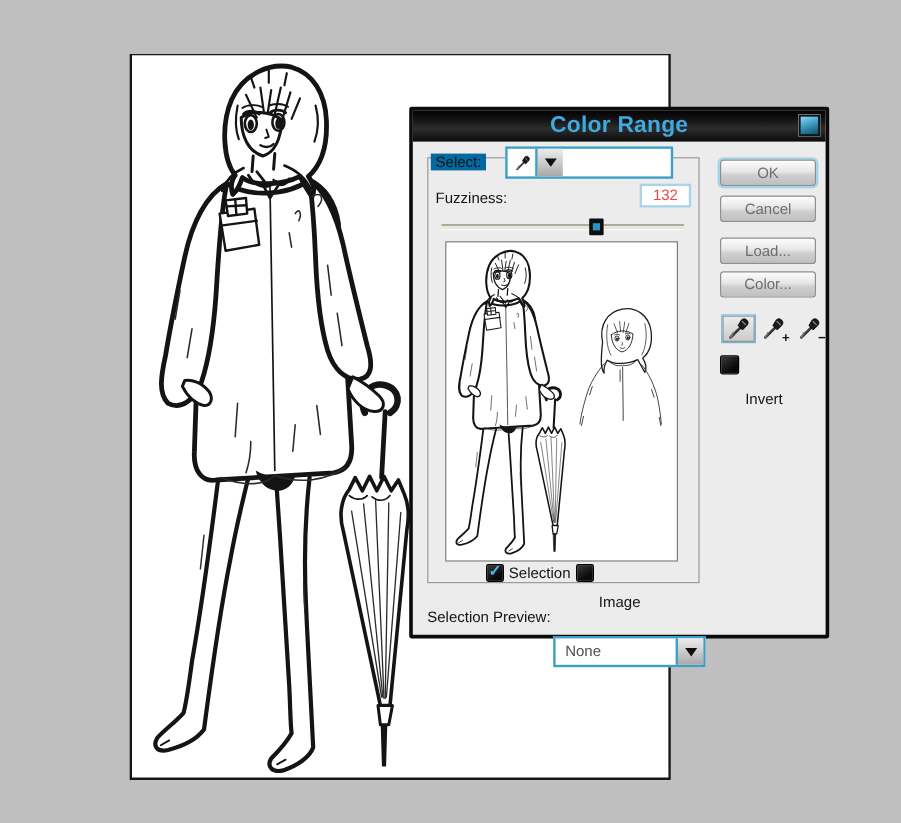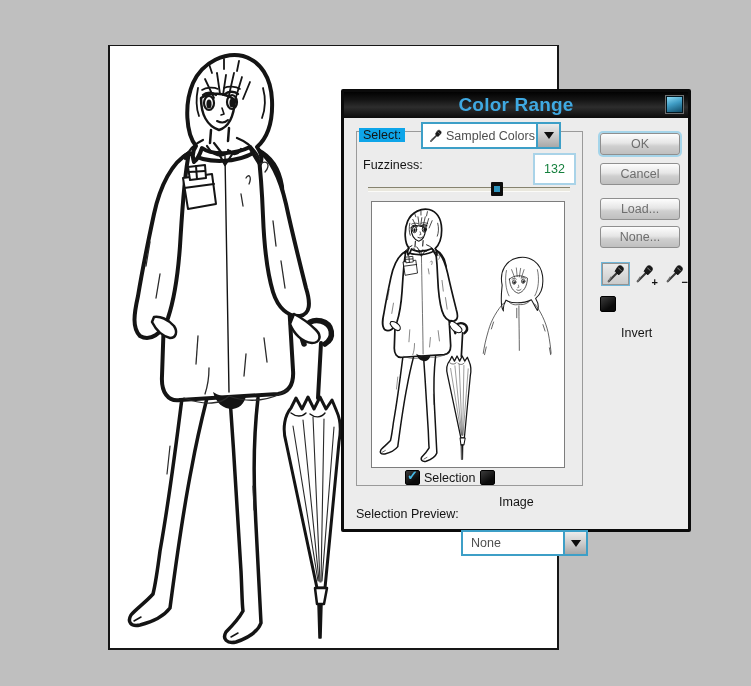--- a/index.html
+++ b/index.html
@@ -36,39 +36,39 @@
     background:linear-gradient(160deg,#8edcf6 0%,#3f9cc4 45%,#0f4a66 100%);
     border:1px solid #02161f;box-shadow:0 0 0 1px #6e6e6e;
     box-sizing:border-box;cursor:pointer;
   }
   .dlgbody{position:relative;width:344px;height:411px;font-size:12.5px;color:#111;}
   .groupbox{
     position:absolute;left:12px;top:13px;width:227px;height:355px;
     border:1px solid #9a9a9a;box-sizing:border-box;
   }
   .lbl{position:absolute;white-space:nowrap;color:#141414;}
-  .lbl.onborder{background:#0ea5e9;padding:0 4px;}
+  .lbl.onborder{background:#0369a1;padding:0 4px;}
   
   .combo{
     position:absolute;display:flex;align-items:stretch;background:#ffffff;
     border:2px solid #3d9fc7;box-sizing:border-box;cursor:pointer;
   }
   .combo .cicon{display:flex;align-items:center;padding:0 3px 0 6px;}
   .combo .ctext{flex:1;display:flex;align-items:center;color:#4f4f4f;overflow:hidden;}
   .combo .carrow{
     width:21px;border-left:2px solid #3d9fc7;
     background:linear-gradient(180deg,#ececec 0%,#c9c9c9 55%,#a8a8a8 100%);
     display:flex;align-items:center;justify-content:center;
   }
   .tri{width:0;height:0;border-left:5px solid transparent;border-right:5px solid transparent;border-top:7px solid #0d0d0d;}
   
   .numfield{
-    position:absolute;left:189px;top:35px;width:43px;height:32px;
+    position:absolute;left:189px;top:35px;width:43px;height:20px;
     border:2px solid #a9d3e8;background:#fff;box-sizing:border-box;
-    display:flex;align-items:center;justify-content:center;color:#15803d;
+    display:flex;align-items:center;justify-content:center;color:#ef4444;
   }
   
   .slider{
     position:absolute;left:24px;top:69px;width:202px;height:3px;
     background:#e9e7dd;border-top:1px solid #86836f;border-bottom:1px solid #fbfbf8;
   }
   .slider .handle{
     position:absolute;top:-6px;width:12px;height:14px;background:#0d0d0d;
     border-radius:1px;cursor:pointer;
   }
@@ -271,21 +271,20 @@
     <div class="groupbox"></div>
 
     <span class="lbl onborder" style="left:15px;top:10px;">Select:</span>
 
     <div class="combo" style="left:77px;top:4px;width:140px;height:27px;">
       <span class="cicon">
         <svg width="14" height="14" viewBox="0 0 22 22">
             <use href="#dropper-glyph"></use>
           </svg>
       </span>
-      <span class="ctext">Sampled Colors</span>
       <span class="carrow">
         <span class="tri"></span>
       </span>
     </div>
 
     <span class="lbl" style="left:19px;top:40px;text-align:right;">Fuzziness:</span>
     <div class="numfield">
       <span>132</span>
     </div>
 
@@ -315,21 +314,21 @@
         <span class="ctext" style="padding-left:8px;">None</span>
         <span class="carrow">
           <span class="tri"></span>
         </span>
       </div>
     </div>
 
     <button class="pbtn focused" style="top:15px;text-align:center;">OK</button>
     <button class="pbtn" style="top:45px;">Cancel</button>
     <button class="pbtn" style="top:80px;">Load...</button>
-    <button class="pbtn" style="top:108px;">None...</button>
+    <button class="pbtn" style="top:108px;">Color...</button>
 
     <div class="dropperbox">
       <svg width="20" height="20" viewBox="0 0 22 22">
         <use href="#dropper-glyph"></use>
       </svg>
     </div>
     <div class="dropper" style="left:291px;top:146px;">
       <svg width="20" height="20" viewBox="0 0 22 22">
         <use href="#dropper-glyph"></use>
       </svg>

